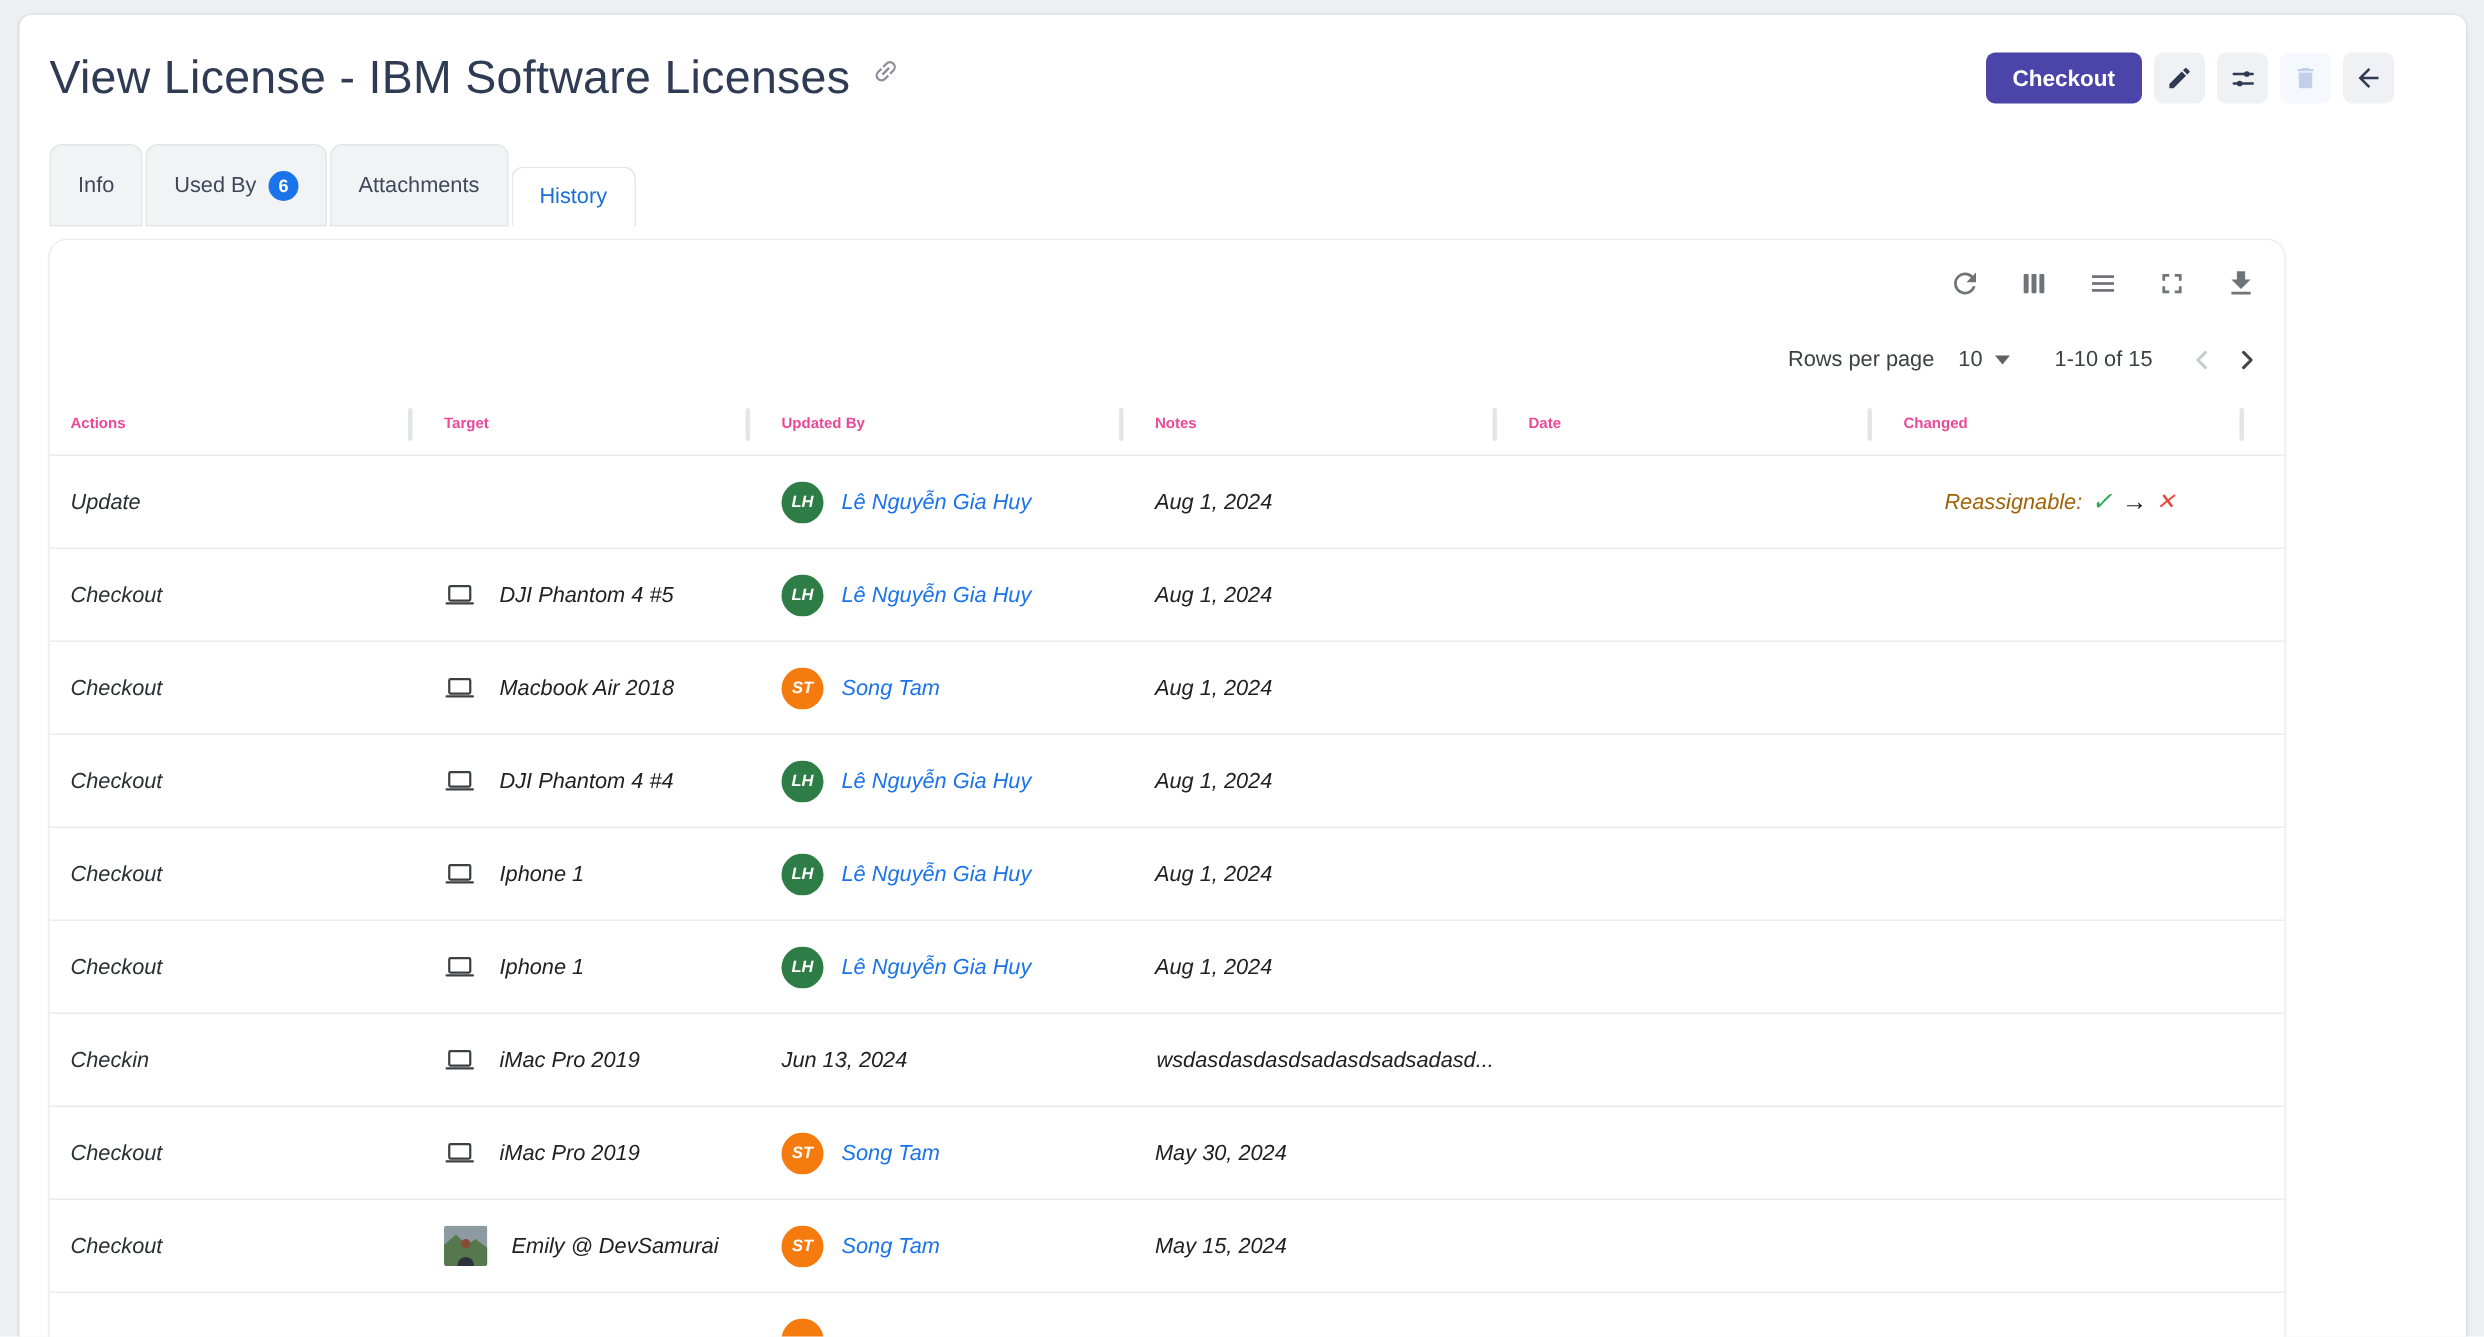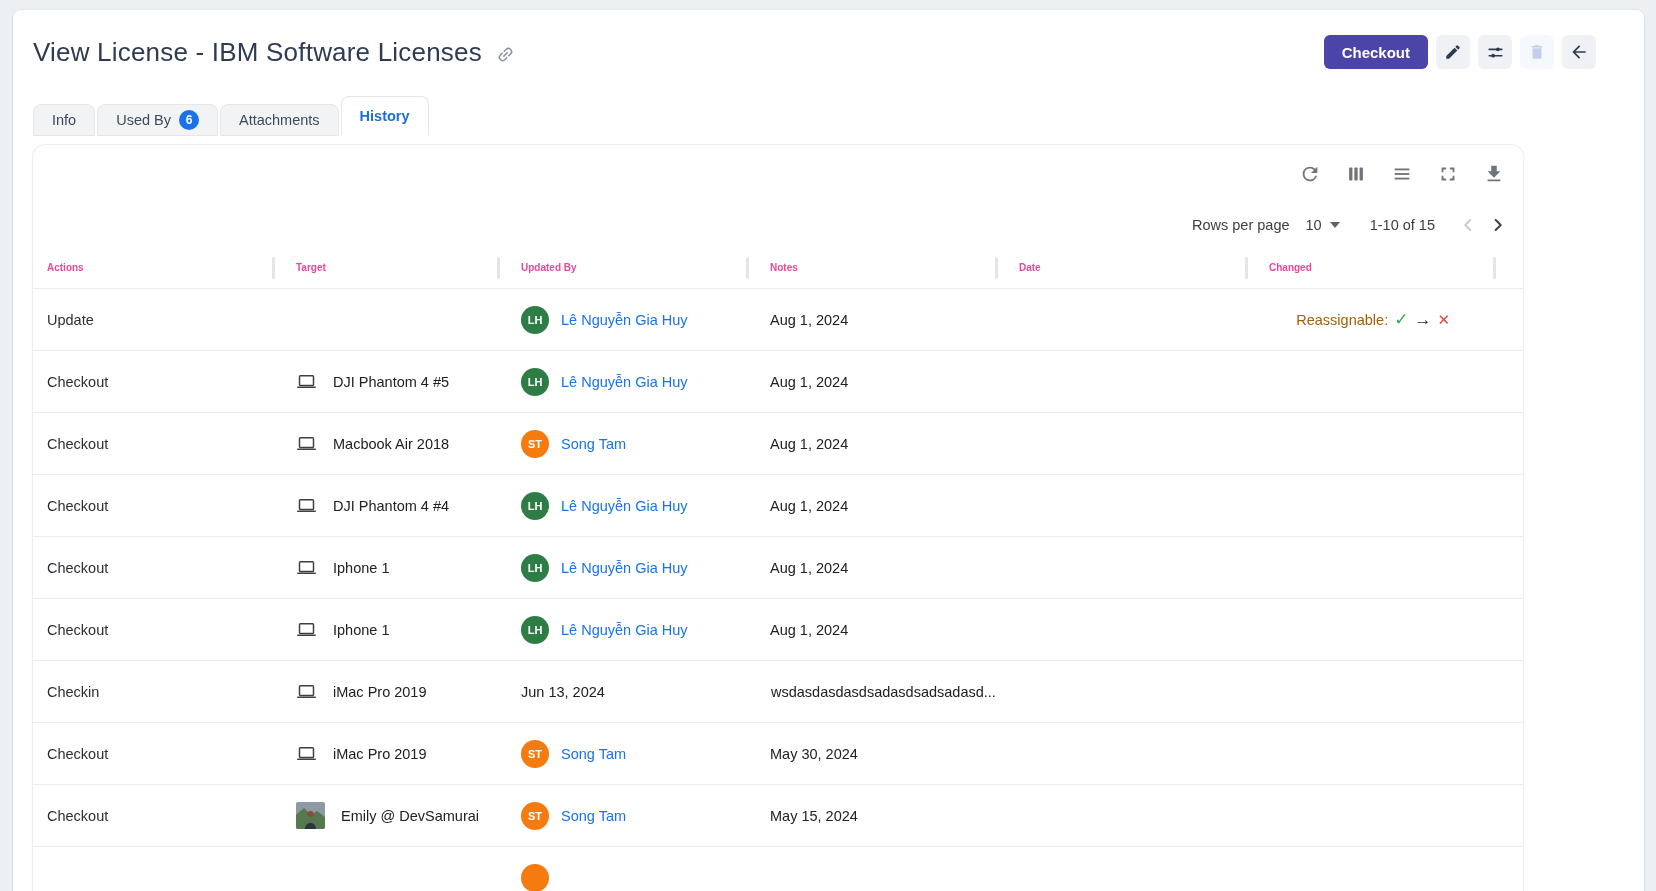--- a/index.html
+++ b/index.html
@@ -12,43 +12,43 @@
   }
   .page-card {
     position:absolute; left:13px; top:10px; right:12px;
     background:#fff; border-radius:8px;
     box-shadow:0 1px 3px rgba(16,24,40,.10), 0 0 0 1px rgba(16,24,40,.03);
     padding:20px 20px 40px 20px;
     min-height:920px;
   }
   
   .hdr-row { display:flex; align-items:center; justify-content:space-between; height:44px; }
-  .page-title { display:flex; align-items:center; gap:14px; font-size:26px; font-weight:500; color:#2e3b52; letter-spacing:.2px; }
+  .page-title { display:flex; align-items:flex-start; gap:14px; font-size:31px; font-weight:500; color:#2e3b52; letter-spacing:.2px; }
   .title-link-icon { color:#8a9099; display:inline-flex; transform:rotate(-45deg); margin-top:4px; }
   .hdr-actions { display:flex; align-items:center; gap:8px; padding-right:28px; }
   .btn-primary {
     background:#4c45a9; color:#fff; border:none; border-radius:6px;
     height:34px; padding:0 18px; font-size:15px; font-weight:600;
     font-family:"Liberation Sans",sans-serif; cursor:pointer;
   }
   .btn-icon {
     width:34px; height:34px; border:none; border-radius:6px; background:#eff1f4;
     display:inline-flex; align-items:center; justify-content:center; cursor:pointer; color:#2e3b52;
   }
   .btn-icon.disabled { background:#f5f8fc; color:#c2cfe8; cursor:default; }
   
   .tabs { display:flex; margin-top:22px; align-items:flex-end; }
   .tab {
     display:flex; align-items:center; gap:8px;
     background:#f2f3f5; border:1px solid #e4e6e9; border-bottom:1px solid #e4e6e9;
-    border-radius:8px 8px 0 0; height:32px; padding:0 18px;
+    border-radius:8px 8px 0 0; height:55px; padding:0 18px;
     font-size:14.5px; color:#40495a; cursor:pointer; margin-right:2px;
   }
   .tab.active {
-    background:#fff; border-bottom-color:#fff; color:#1a6fd9; font-weight:700; height:40px;
+    background:#fff; border-bottom-color:#fff; color:#1a6fd9; font-weight:400; height:40px;
   }
   .tab-badge {
     background:#1a73e8; color:#fff; border-radius:50%;
     width:20px; height:20px; display:inline-flex; align-items:center; justify-content:center;
     font-size:12px; font-weight:700;
   }
   
   .table-card {
     margin-top:9px; width:1490px;
     background:#fff; border-radius:12px;
@@ -73,21 +73,21 @@
   .th::before {
     content:""; position:absolute; left:0; top:10px; width:3px; height:22px; background:#e3e5e9; border-radius:2px;
   }
   .th:first-child { padding-left:14px; }
   .th:first-child::before { display:none; }
   .th:last-child::after {
     content:""; position:absolute; right:2px; top:10px; width:3px; height:22px; background:#e3e5e9; border-radius:2px;
   }
   .c1{width:239px;} .c2{width:225px;} .c3{width:249px;} .c4{width:250px;} .c5{width:249px;} .c6{width:253px;}
   .trow { display:flex; height:62px; align-items:center; border-bottom:1px solid #ececec; font-size:14.5px; }
-  .cell { padding-left:24px; display:flex; align-items:center; overflow:hidden; white-space:nowrap; }
+  .cell { padding-left:24px; display:flex; align-items:center; overflow:hidden; white-space:nowrap;font-style:italic; }
   .cell.c1 { padding-left:14px; color:#2b2f33; }
   .t-icon { display:inline-flex; color:#3c4043; margin-right:16px; flex:none; }
   .t-photo { display:inline-flex; margin-right:16px; flex:none; border-radius:2px; overflow:hidden; }
   .avatar {
     width:28px; height:28px; border-radius:50%; color:#fff; font-size:11px; font-weight:700;
     display:inline-flex; align-items:center; justify-content:center; margin-right:12px; flex:none;
   }
   .user-link { color:#1a73e8; text-decoration:none; cursor:pointer; }
   .cell.c6 { justify-content:flex-end; padding-right:48px; gap:6px; }
   .chg-field { color:#a16207; }

